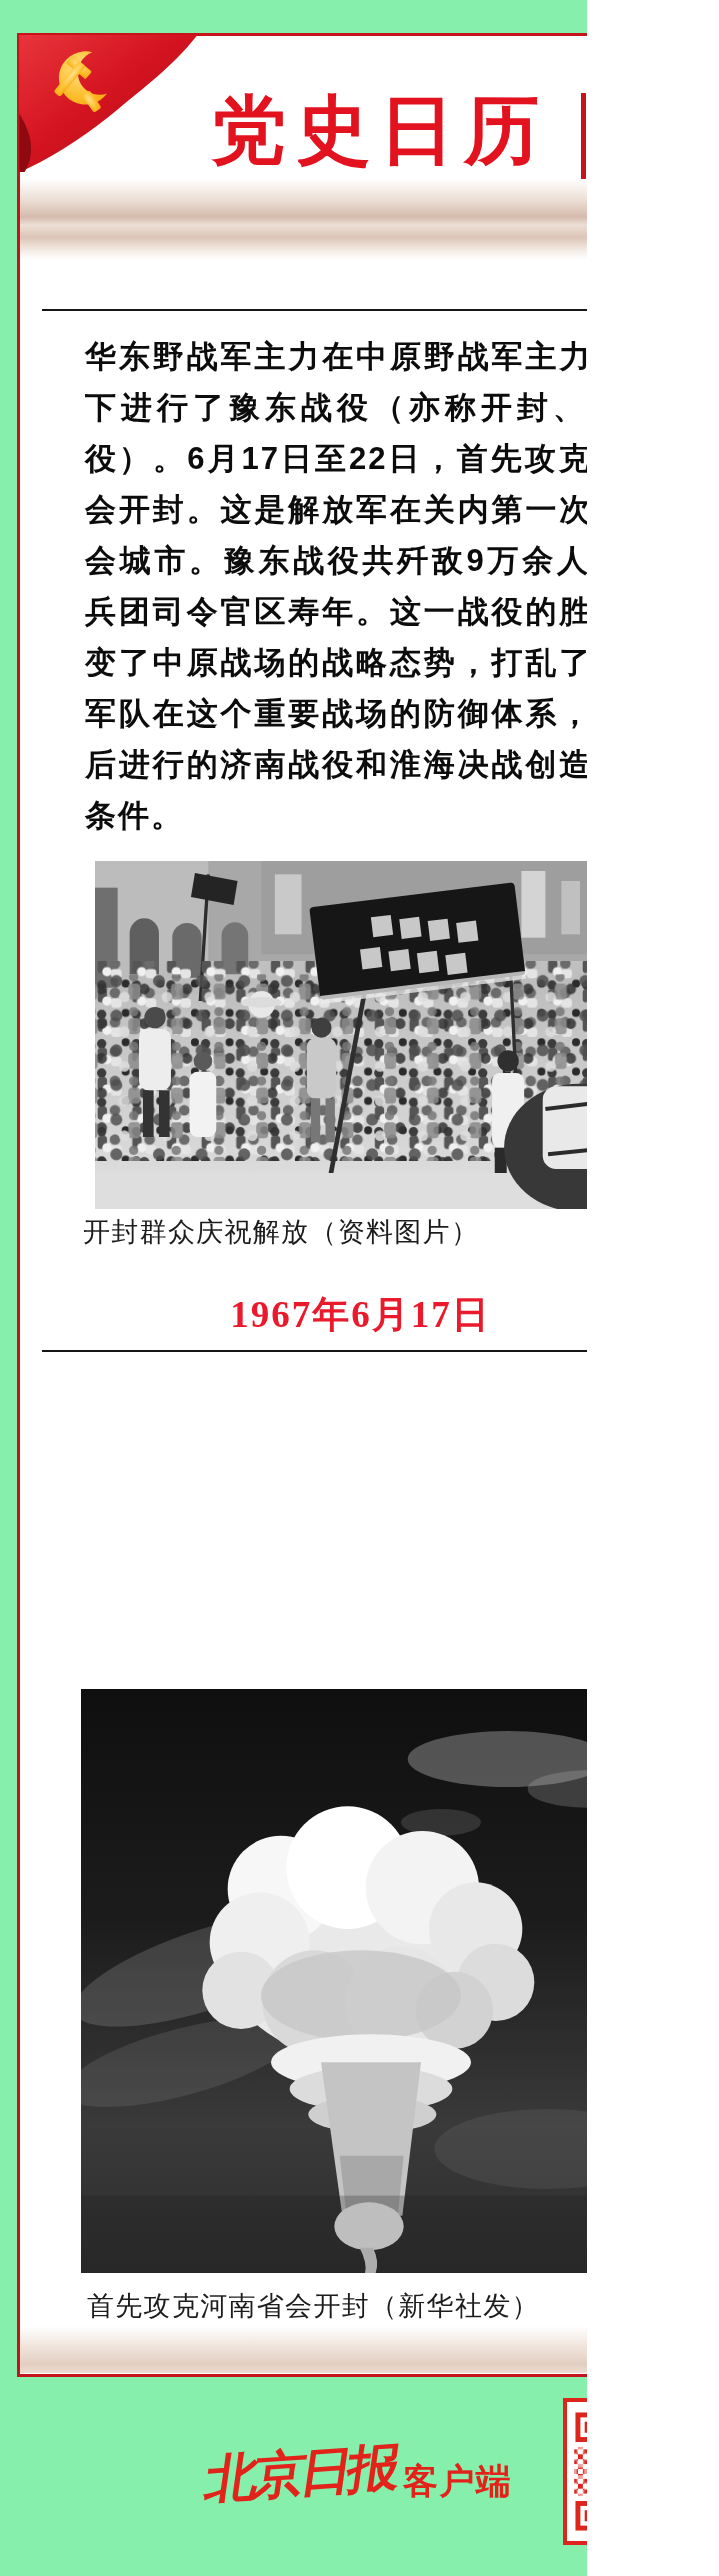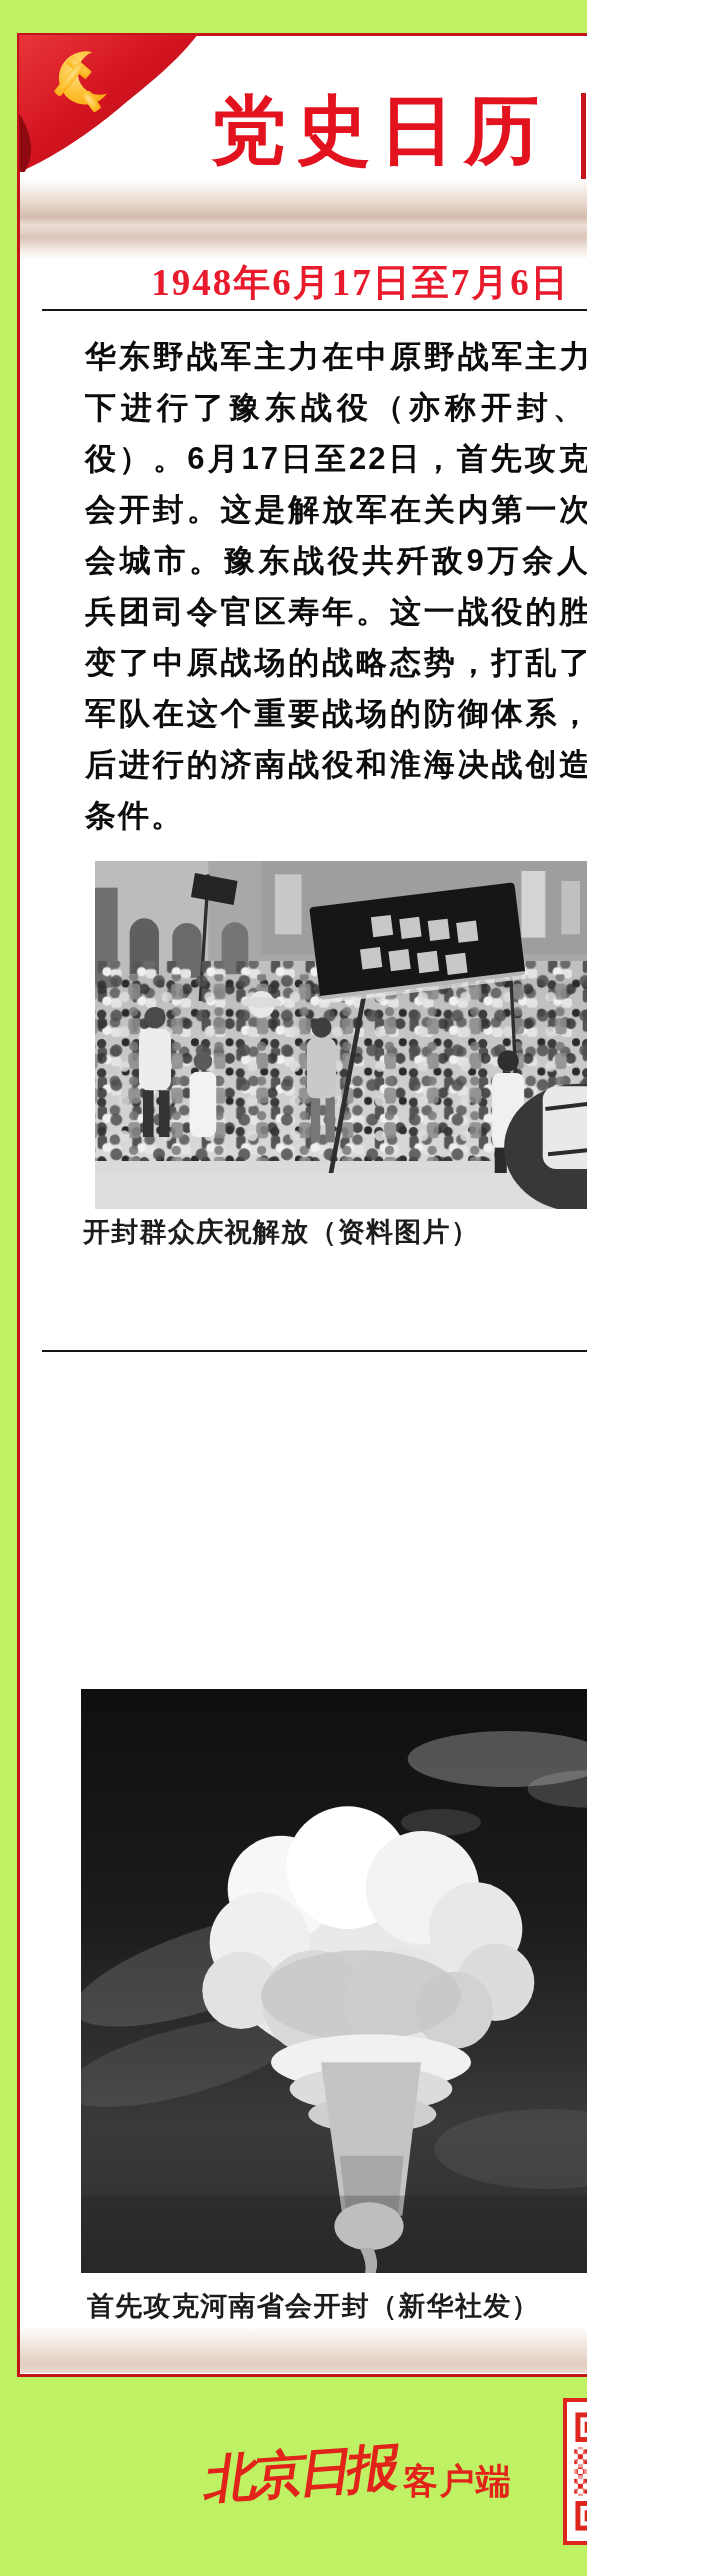--- a/index.html
+++ b/index.html
@@ -1,16 +1,16 @@
 <!DOCTYPE html>
 <html style="font-size:10.7px"><head>
 <meta charset="utf-8">
 <style>
   html,body{margin:0;padding:0;background:#ffffff;}
-  .page{position:relative;width:587px;height:2576px;background:#bef264;overflow:hidden;
+  .page{position:relative;width:587px;height:2576px;background:#86efac;overflow:hidden;
         font-family:"Liberation Sans",sans-serif;}
   .card{position:absolute;left:16.7px;top:33px;width:688px;height:2344px;
         border:3.3px solid #c6141d;background:#ffffff;box-sizing:border-box;}
   .flag{position:absolute;left:18.7px;top:35px;width:200px;height:143px;}
   .title{position:absolute;left:211px;top:91px;font-family:"Liberation Serif",serif;
          font-weight:700;font-size:75px;line-height:79px;color:#e2121f;letter-spacing:9.3px;white-space:nowrap;}
   .sep{position:absolute;left:581px;top:93px;height:92px;display:flex;gap:3.3px;}
   .sep .b1{width:4.7px;height:100%;background:#c6141d;}
   .sep .b2{width:2px;height:100%;background:#c6141d;}
   .years{position:absolute;left:604px;top:95px;width:92px;text-align:center;
@@ -30,21 +30,21 @@
   .hr1{top:309px;}
   .hr2{top:1350px;}
   .para{position:absolute;left:60px;width:609px;font-weight:700;font-size:31px;
         line-height:51px;color:#0c0c0c;text-align:justify;letter-spacing:2px;
         font-family:"Liberation Sans",sans-serif;}
   .para1{top:331px;margin-left:25px;}
   .para2{top:1372px;}
   .photo{position:absolute;display:block;}
   .photo1{left:95px;top:861px;width:533px;height:348px;}
   .photo2{left:81px;top:1689px;width:556px;height:584px;}
-  .caption{position:absolute;font-family:"Liberation Serif",serif;font-weight:700;
+  .caption{position:absolute;font-family:"Liberation Serif",serif;font-weight:400;
            font-size:27px;color:#1c1c1c;letter-spacing:1.3px;white-space:nowrap;}
   .cap1{left:83px;top:1214px;}
   .cap2{left:87px;top:2288px;}
   .logo{position:absolute;left:0;top:2430px;width:719px;height:87px;display:flex;
         justify-content:center;align-items:center;gap:9.3px;}
   .logo-script{font-family:"Liberation Serif",serif;font-weight:700;font-size:52px;
                color:#e2231a;transform:skewX(-12deg) rotate(-4deg);display:inline-block;
                letter-spacing:-5.3px;white-space:nowrap;}
   .logo-suffix{font-family:Liberation Sans, sans-serif;font-weight:700;font-size:35px;
                color:#e2231a;letter-spacing:1.3px;margin-top:16px;white-space:nowrap;}
@@ -92,21 +92,20 @@
   </div>
 
   <div class="years">
     <div>1916</div>
     <div class="year-dash"></div>
     <div>2027</div>
   </div>
 
   <div class="fold fold-top"></div>
 
-  <div class="date-head date1">1948年6月17日至7月6日</div>
   <div class="hr hr1"></div>
   <div class="para para1">华东野战军主力在中原野战军主力的配合下进行了豫东战役（亦称开封、睢杞战役）。6月17日至22日，首先攻克河南省会开封。这是解放军在关内第一次攻克省会城市。豫东战役共歼敌9万余人，俘敌兵团司令官区寿年。这一战役的胜利，改变了中原战场的战略态势，打乱了国民党军队在这个重要战场的防御体系，为不久后进行的济南战役和淮海决战创造了有利条件。</div>
 
   <svg class="photo photo1" viewBox="0 0 800 522" preserveAspectRatio="none">
     <defs>
       <linearGradient id="bg1" x1="0" y1="0" x2="0" y2="1">
         <stop offset="0" stop-color="#cfcfcf"></stop>
         <stop offset="0.35" stop-color="#bdbdbd"></stop>
         <stop offset="0.8" stop-color="#d6d6d6"></stop>
         <stop offset="1" stop-color="#e2e2e2"></stop>
@@ -177,20 +176,21 @@
     <rect x="626" y="430" width="18" height="80" fill="#2a2a2a"></rect>
     <rect x="0" y="468" width="800" height="54" fill="#dedede"></rect>
     <ellipse cx="726" cy="430" rx="112" ry="96" fill="#383838"></ellipse>
     <rect x="672" y="338" width="106" height="124" rx="20" fill="#e9e9e9"></rect>
     <line x1="676" y1="372" x2="776" y2="360" stroke="#2b2b2b" stroke-width="6"></line>
     <line x1="680" y1="440" x2="778" y2="430" stroke="#2b2b2b" stroke-width="6"></line>
   </svg>
 
   <div class="caption cap1">开封群众庆祝解放（资料图片）</div>
 
+  <div class="date-head date2">1967年6月17日</div>
   <div class="hr hr2"></div>
 
   <svg class="photo photo2" viewBox="0 0 834 876" preserveAspectRatio="none">
     <defs>
       <linearGradient id="sky" x1="0" y1="0" x2="0" y2="1">
         <stop offset="0" stop-color="#0f0f0f"></stop>
         <stop offset="0.4" stop-color="#1c1c1c"></stop>
         <stop offset="0.75" stop-color="#3a3a3a"></stop>
         <stop offset="1" stop-color="#2c2c2c"></stop>
       </linearGradient>

